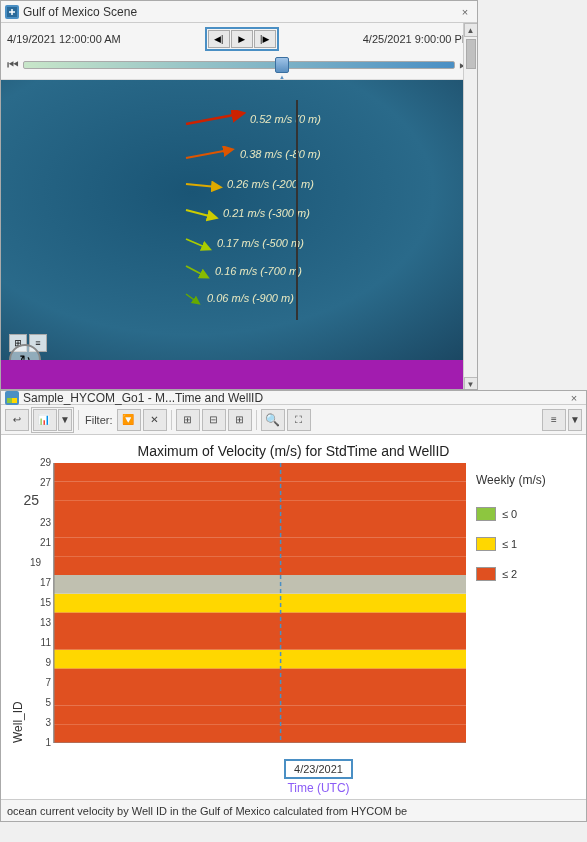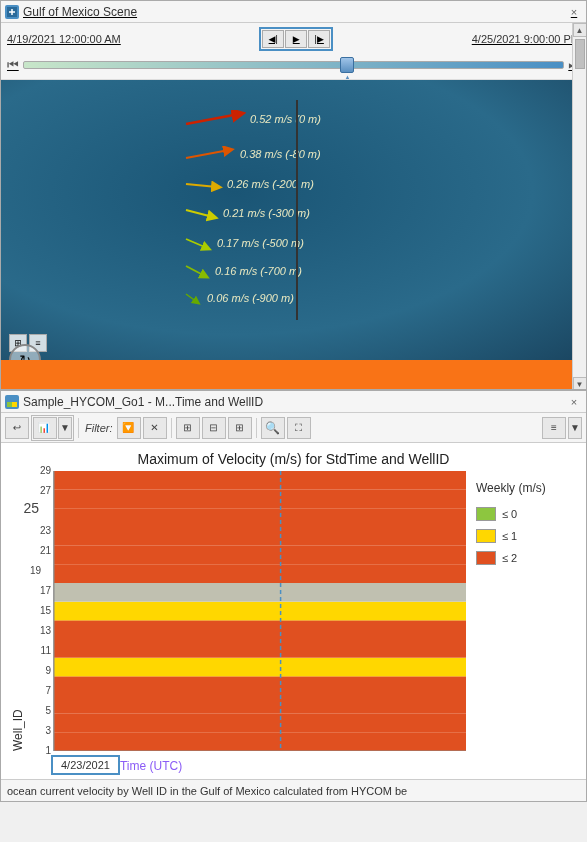--- a/index.html
+++ b/index.html
@@ -7,27 +7,26 @@
       font-family: 'Segoe UI', Arial, sans-serif;
       font-size: 12px;
       background: #f0f0f0;
       width: 587px;
       height: 842px;
       overflow: hidden;
     }
 
     
     .top-window {
-      background: #f97316;
+      background: #a21caf;
       border: 1px solid #aaa;
-      width: 587px;
+      width: 478px;
       height: 390px;
       position: relative;
       overflow: hidden;
-      text-decoration: underline;
     }
 
     .title-bar {
       background: #f5f5f5;
       border-bottom: 1px solid #ccc;
       height: 22px;
       display: flex;
       align-items: center;
       padding: 0 4px;
       gap: 4px;
@@ -242,21 +241,21 @@
     .bottom-window {
       background: #fff;
       border: 1px solid #aaa;
       width: 587px;
       position: relative;
     }
 
     .chart-title-bar {
       background: #f5f5f5;
       border-bottom: 1px solid #ccc;
-      height: 22px;
+      height: 14px;
       display: flex;
       align-items: center;
       padding: 0 4px;
       gap: 4px;
     }
 
     
     .chart-toolbar {
       background: #f5f5f5;
       border-bottom: 1px solid #ccc;
@@ -288,21 +287,20 @@
     .toolbar-separator {
       width: 1px;
       height: 20px;
       background: #ccc;
       margin: 0 2px;
     }
     .filter-label {
       font-size: 11px;
       color: #444;
       margin: 0 2px;
-      font-style: italic;
     }
     .toolbar-spacer { flex: 1; }
 
     
     .chart-area {
       padding: 0 0 0 0;
       background: #fff;
     }
     .chart-title {
       text-align: center;
@@ -335,21 +333,21 @@
       position: relative;
       border-left: 1px solid #999;
       border-bottom: 1px solid #999;
     }
 
     .chart-legend {
       width: 110px;
       padding: 10px;
       display: flex;
       flex-direction: column;
-      gap: 8px;
+      gap: 16px;
     }
     .legend-title {
       font-size: 12px;
       color: #333;
       margin-bottom: 4px;
     }
     .legend-item {
       display: flex;
       align-items: center;
       gap: 6px;
@@ -360,22 +358,23 @@
       border: 1px solid #999;
     }
     .legend-label {
       font-size: 11px;
       color: #333;
     }
 
     
     .x-axis-area {
       display: flex;
-      align-items: center;
-      padding: 4px 0 4px 50px;
+      flex-direction: column;
+      align-items: center;
+      padding: 16px 0 4px 50px;
     }
     .x-time-bubble {
       background: #fff;
       border: 2px solid #4a8fc4;
       padding: 2px 8px;
       font-size: 11px;
       color: #333;
       text-align: center;
     }
     .x-axis-title {

